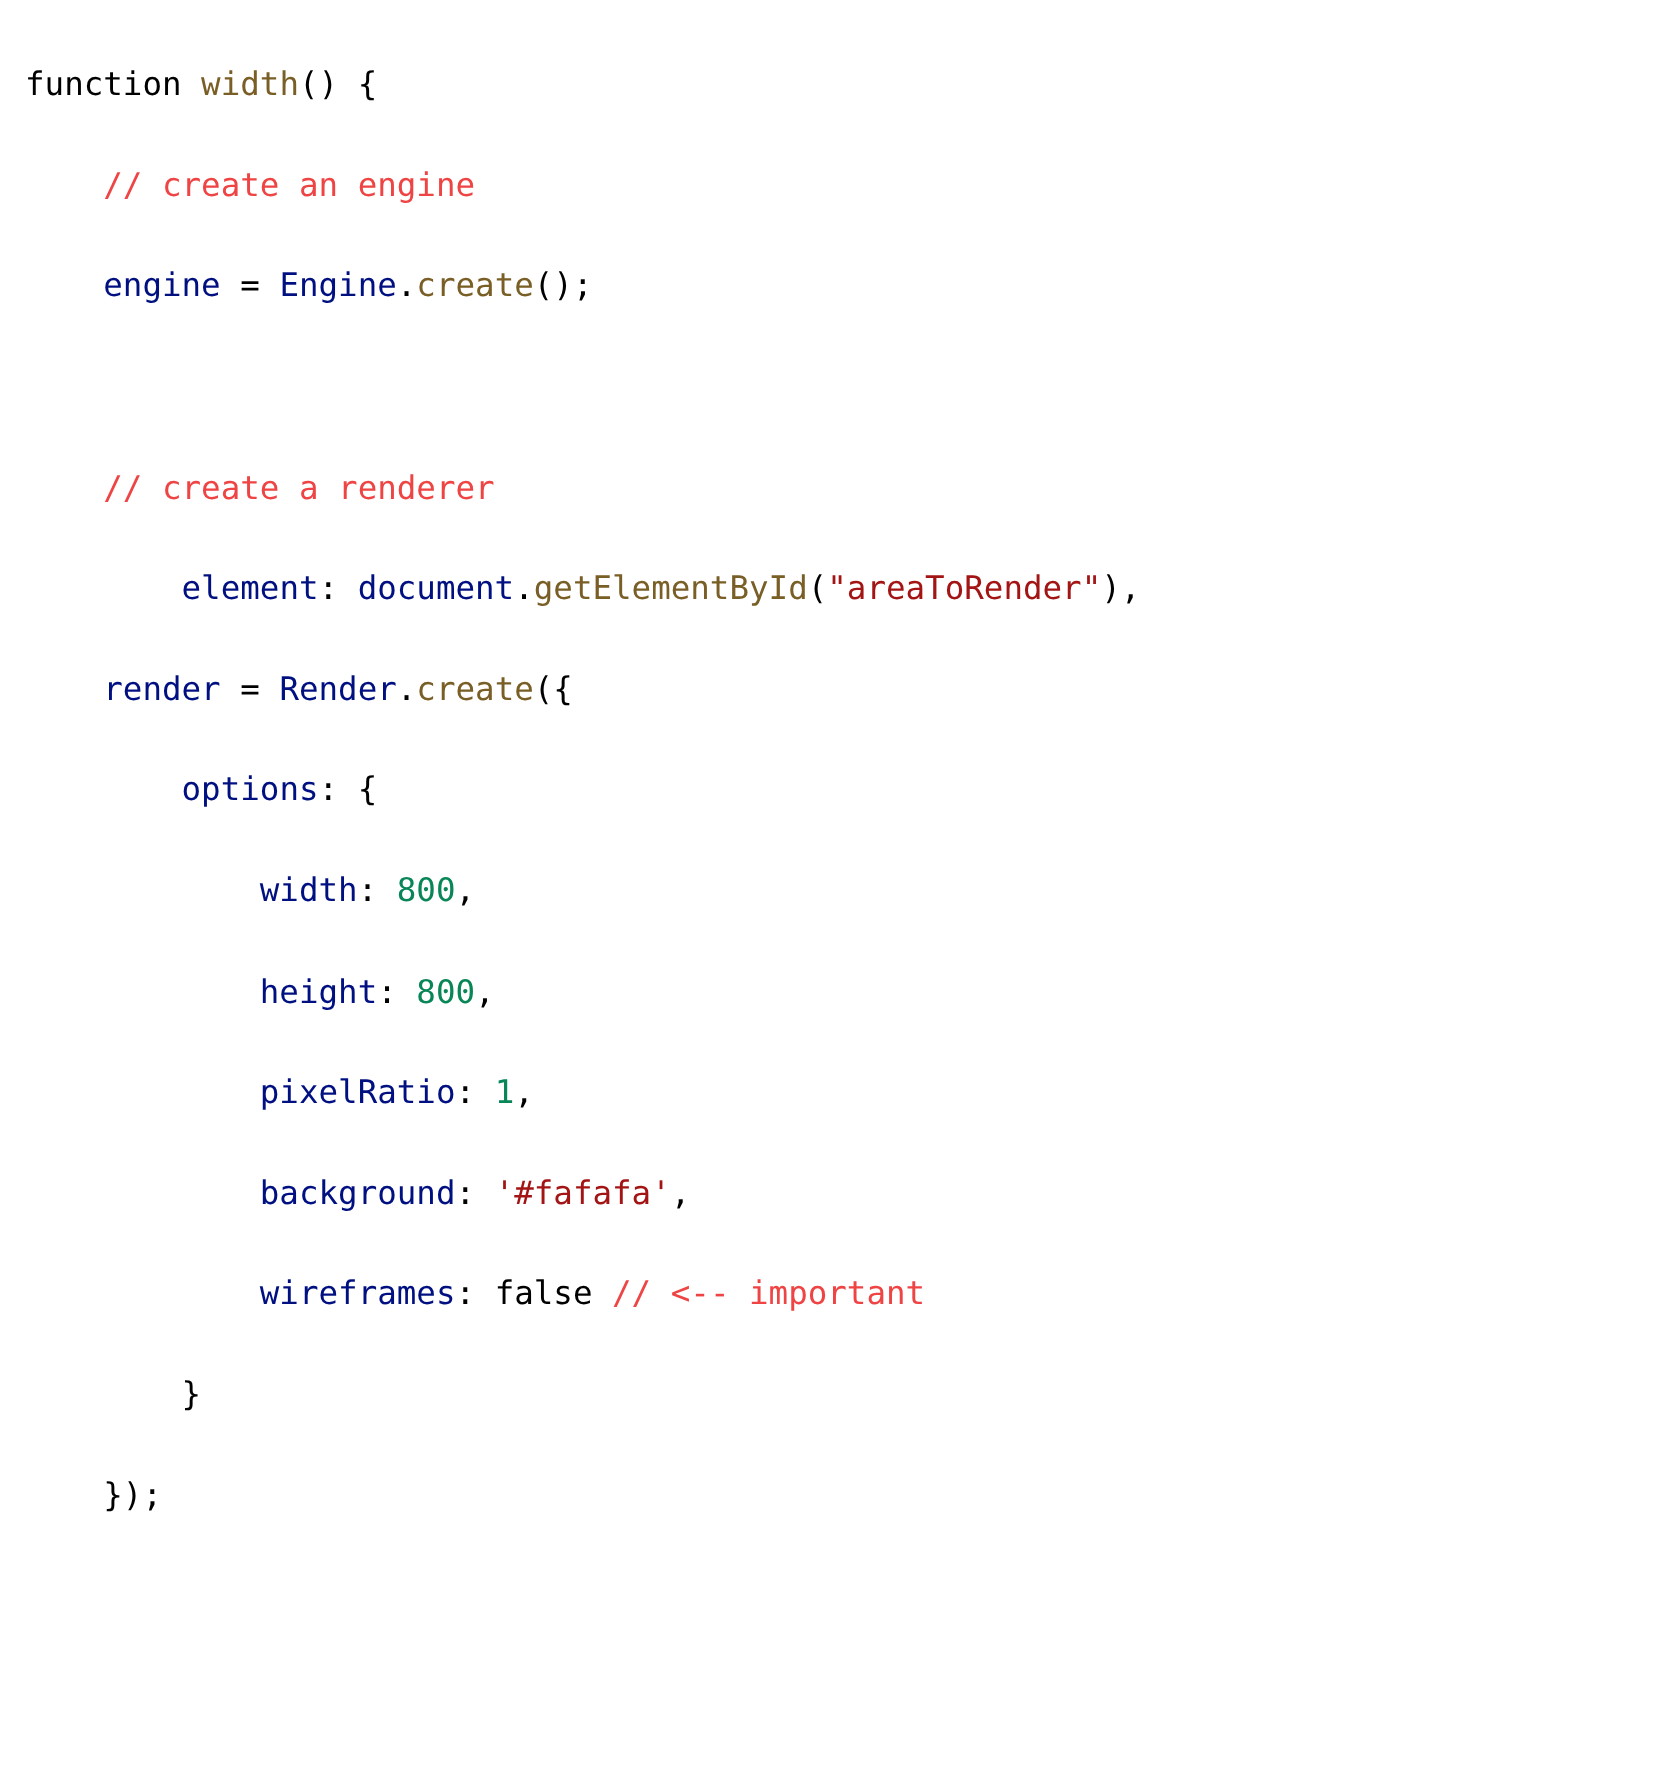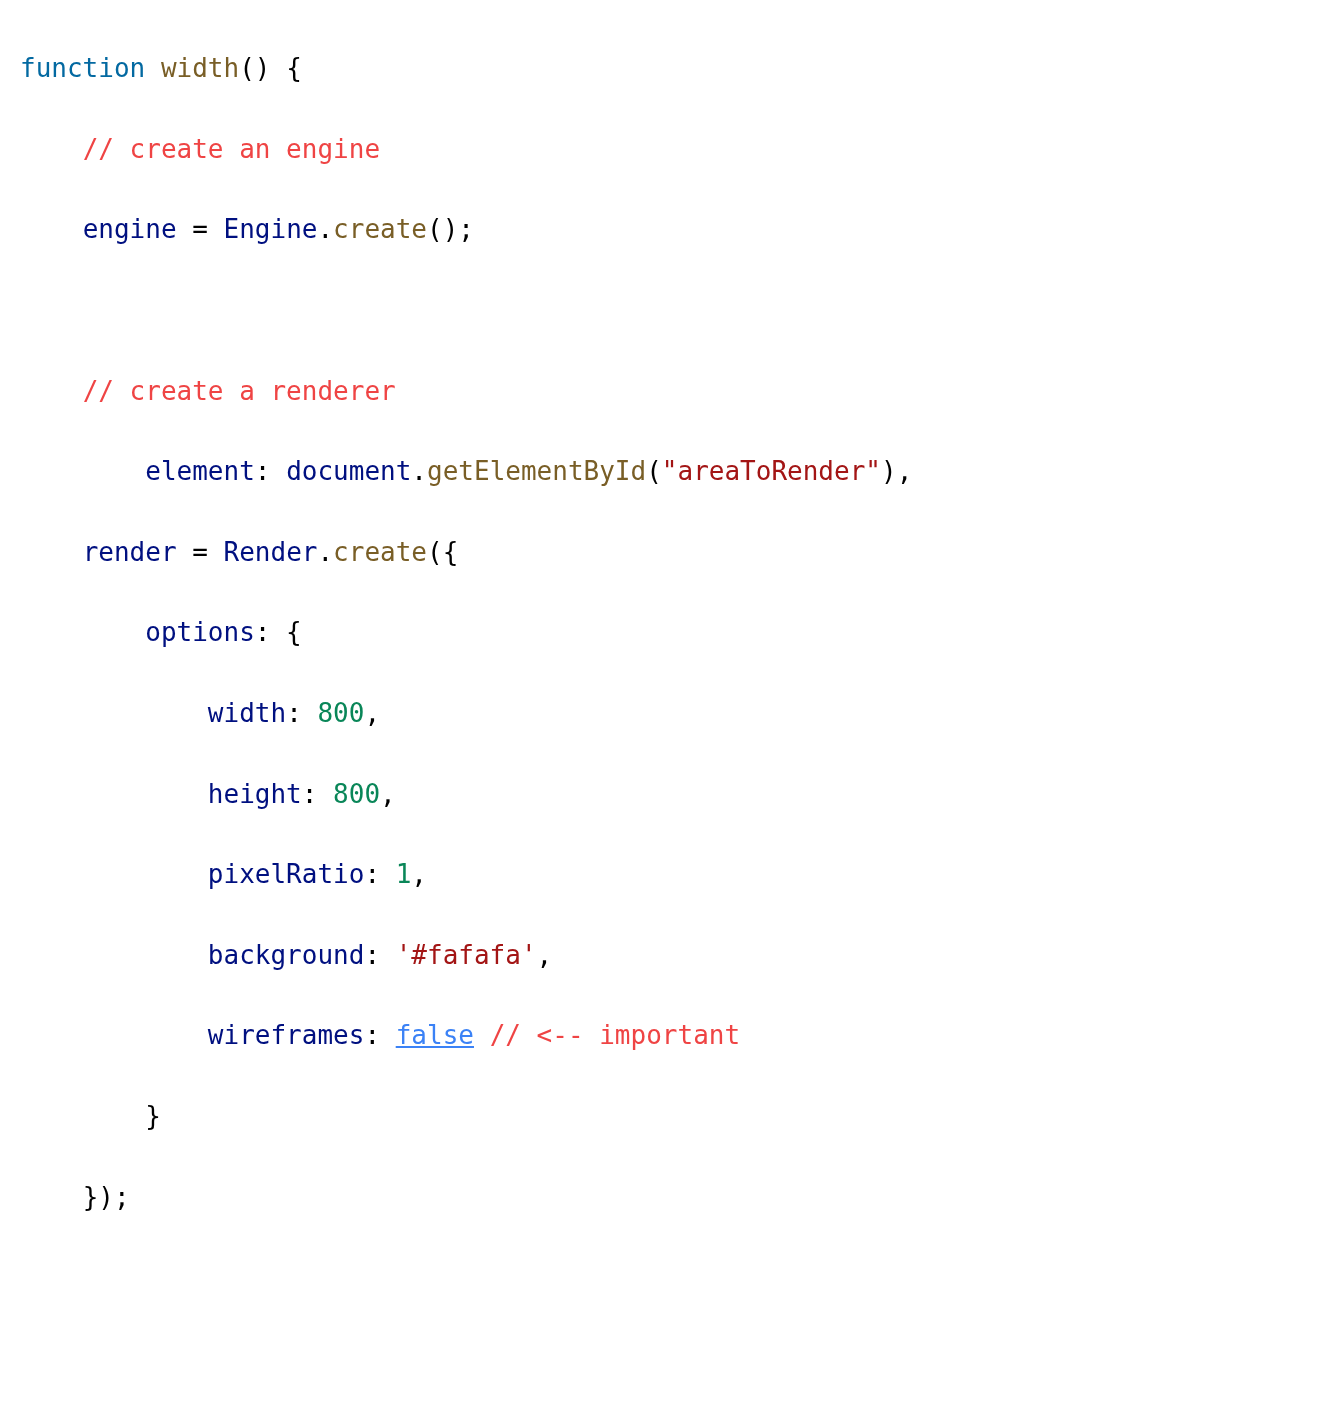--- a/index.html
+++ b/index.html
@@ -16,28 +16,28 @@
       color: #000000;
     }
     .code-block {
       white-space: pre;
       position: relative;
     }
     .line {
       display: block;
       position: relative;
     }
-    .kw { color: #0369a1; }
+    .kw { color: #000000; }
     .fn { color: #795e26; }
     .str { color: #a31515; }
     .num { color: #098658; margin-top: 29px; }
     .com { color: #ef4444; }
     .prop { color: #001080; }
     .var { color: #001080; }
-    .lit { color: #3b82f6; text-decoration: underline; }
+    .lit { color: #000000; }
     .pun { color: #000000; }
   </style>
 </head>
 <body>
 
 <div class="code-block">
 <span class="line"><span class="kw">function</span> <span class="fn">width</span><span class="pun">() {</span></span>
 <span class="line">    <span class="com">// create an engine</span></span>
 <span class="line">    <span class="var">engine</span> <span class="pun">=</span> <span class="var">Engine</span><span class="pun">.</span><span class="fn">create</span><span class="pun">();</span></span>
 <span class="line"> </span>

